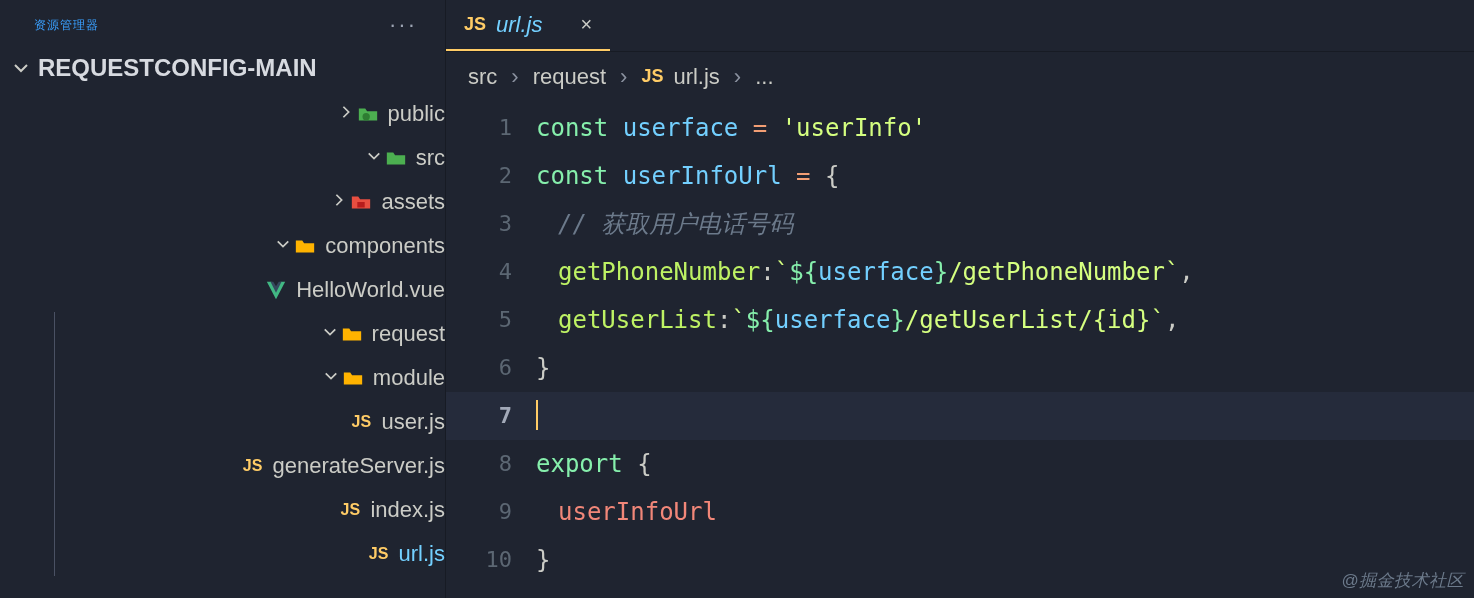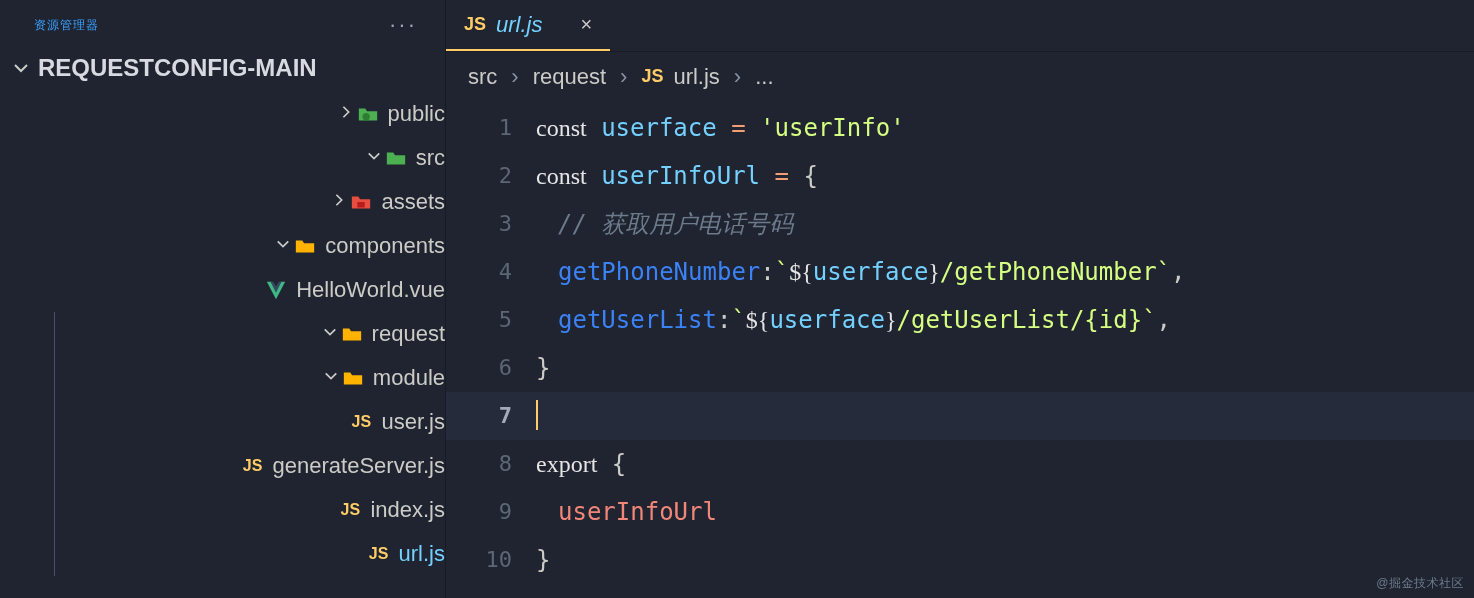--- a/index.html
+++ b/index.html
@@ -169,36 +169,37 @@
     margin-left: 1px;
   }
   .cursor {
     display: inline-block;
     width: 2px;
     height: 30px;
     background: #ffcc66;
     vertical-align: -6px;
   }
   
-  .kw   { color: #e5e5e5; font-family: Liberation Serif, serif; }
+  .kw   { color: #86efac; }
   .var  { color: #73d0ff; text-align: center; }
   .op   { color: #f29e74; }
   .str  { color: #d5ff80; }
   .cmt  { color: #6c7a8b; font-style: italic; }
   .punc { color: #cbccc6; }
-  .prop { color: #3b82f6; }
+  .prop { color: #bef264; }
   .red  { color: #f28779; }
 
   .watermark {
     position: absolute;
     right: 10px;
     bottom: 6px;
     color: #6c7a8b;
-    font-size: 12px;
+    font-size: 17px;
     letter-spacing: 0.5px;
+    font-style: italic;
   }
 </style>
 </head>
 <body>
 
 <div class="app">
 
   <div class="sidebar">
     <div class="sidebar-header">
       <span class="sidebar-title">资源管理器</span>

